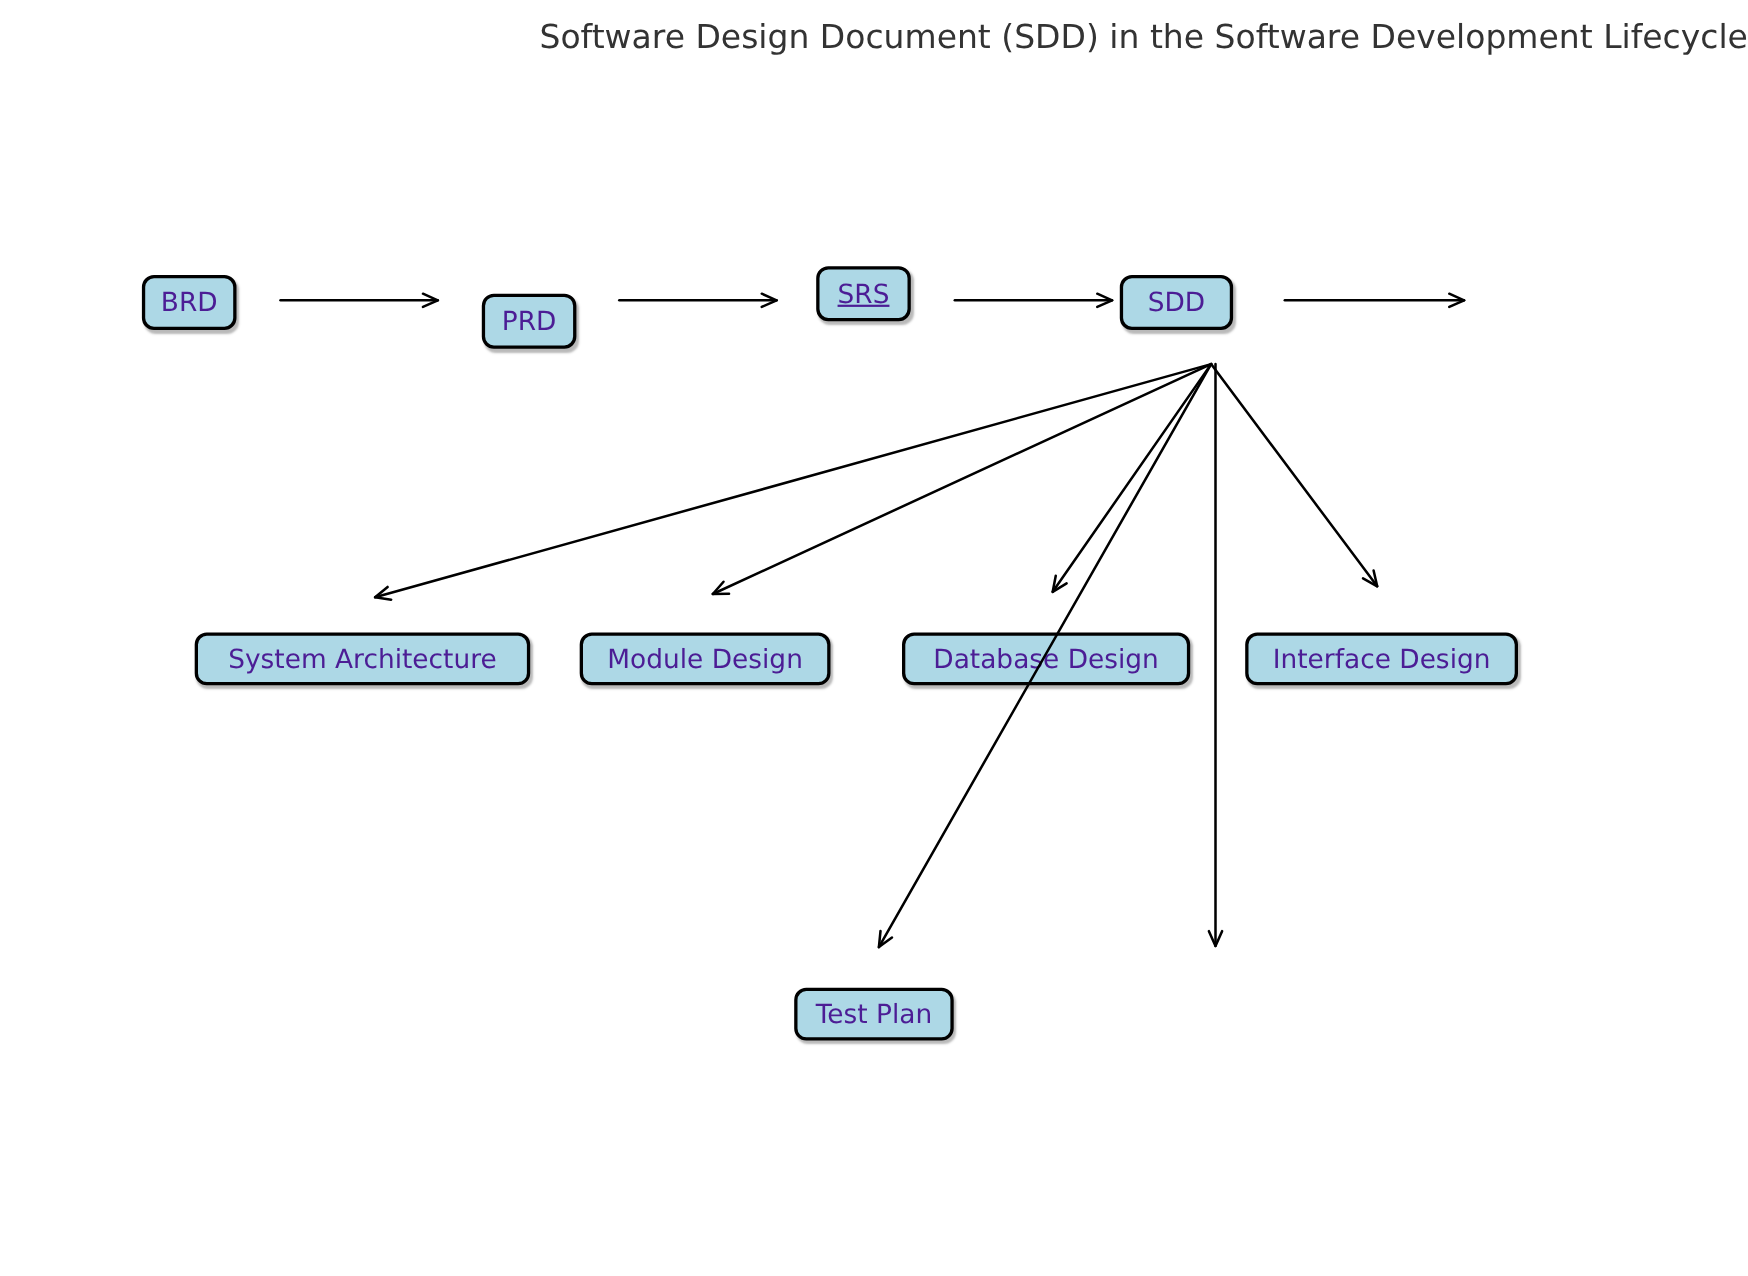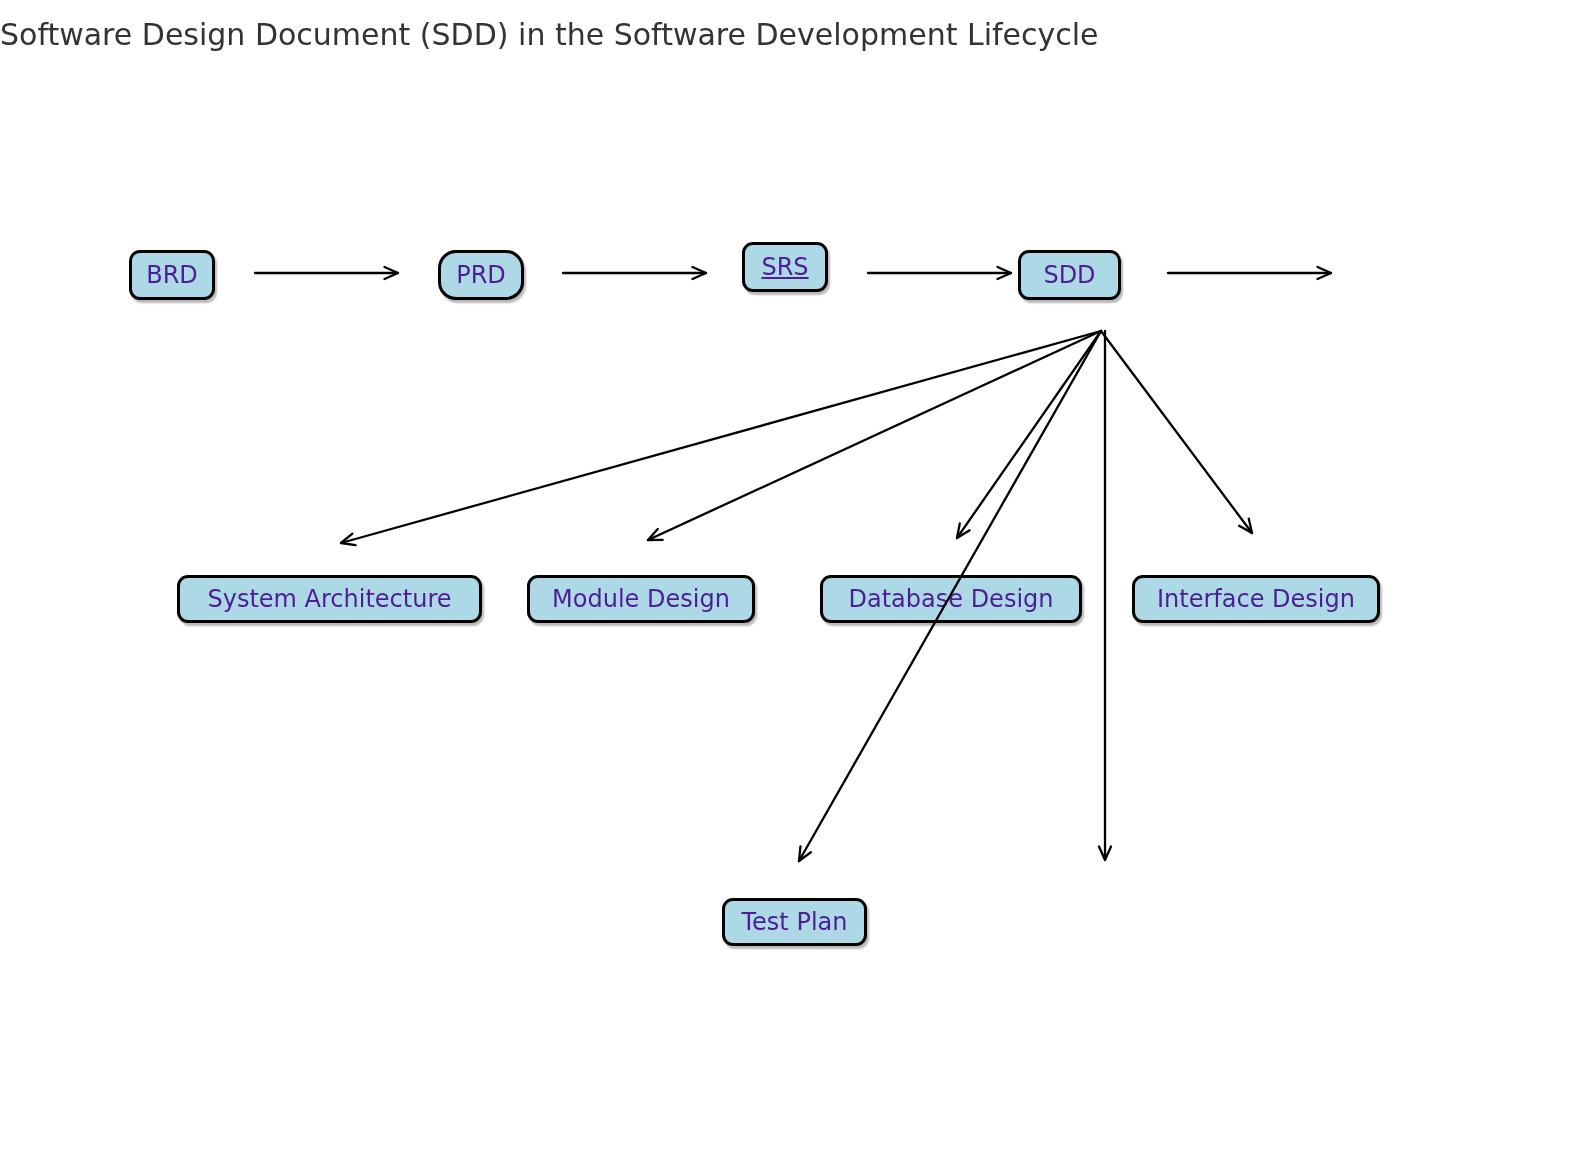--- a/index.html
+++ b/index.html
@@ -13,42 +13,42 @@
     height: 1160px;
     background: #ffffff;
     font-family: "DejaVu Sans", sans-serif;
     overflow: hidden;
   }
   .title {
     position: absolute;
     left: 0;
     right: 0;
     top: 17px;
-    text-align: left;
+    text-align: right;
     font-size: 30px;
     color: #333333;
     white-space: nowrap;
   }
   .node {
     position: absolute;
     box-sizing: border-box;
     background: #ADD8E6;
     border: 3px solid #000000;
     border-radius: 11px;
     box-shadow: 2px 3px 2px rgba(100,100,100,0.45);
     display: flex;
     align-items: center;
     justify-content: center;
     font-size: 24px;
     color: #4c1d95;
     white-space: nowrap;
   }
   
   #node-brd            { left: 129px;  top: 250px; width: 86px;  height: 50px; }
-  #node-prd            { left: 438px;  top: 250px; width: 86px;  height: 50px; border-radius: 18px; }
+  #node-prd            { left: 438px;  top: 267px; width: 86px;  height: 50px; }
   #node-srs            { left: 742px;  top: 242px; width: 86px;  height: 50px; text-decoration: underline; }
   #node-sdd            { left: 1018px; top: 250px; width: 103px;  height: 50px; }
   #node-implementation { left: 1280px; top: 250px; width: 240px; height: 50px; }
   
   #node-system-architecture { left: 177px;  top: 575px; width: 305px; height: 48px; }
   #node-module-design       { left: 527px;  top: 575px; width: 228px; height: 48px; }
   #node-database-design     { left: 820px;  top: 575px; width: 262px; height: 48px; }
   #node-interface-design    { left: 1132px; top: 575px; width: 248px; height: 48px; }
   
   #node-test-plan  { left: 722px;  top: 898px; width: 145px; height: 48px; }

